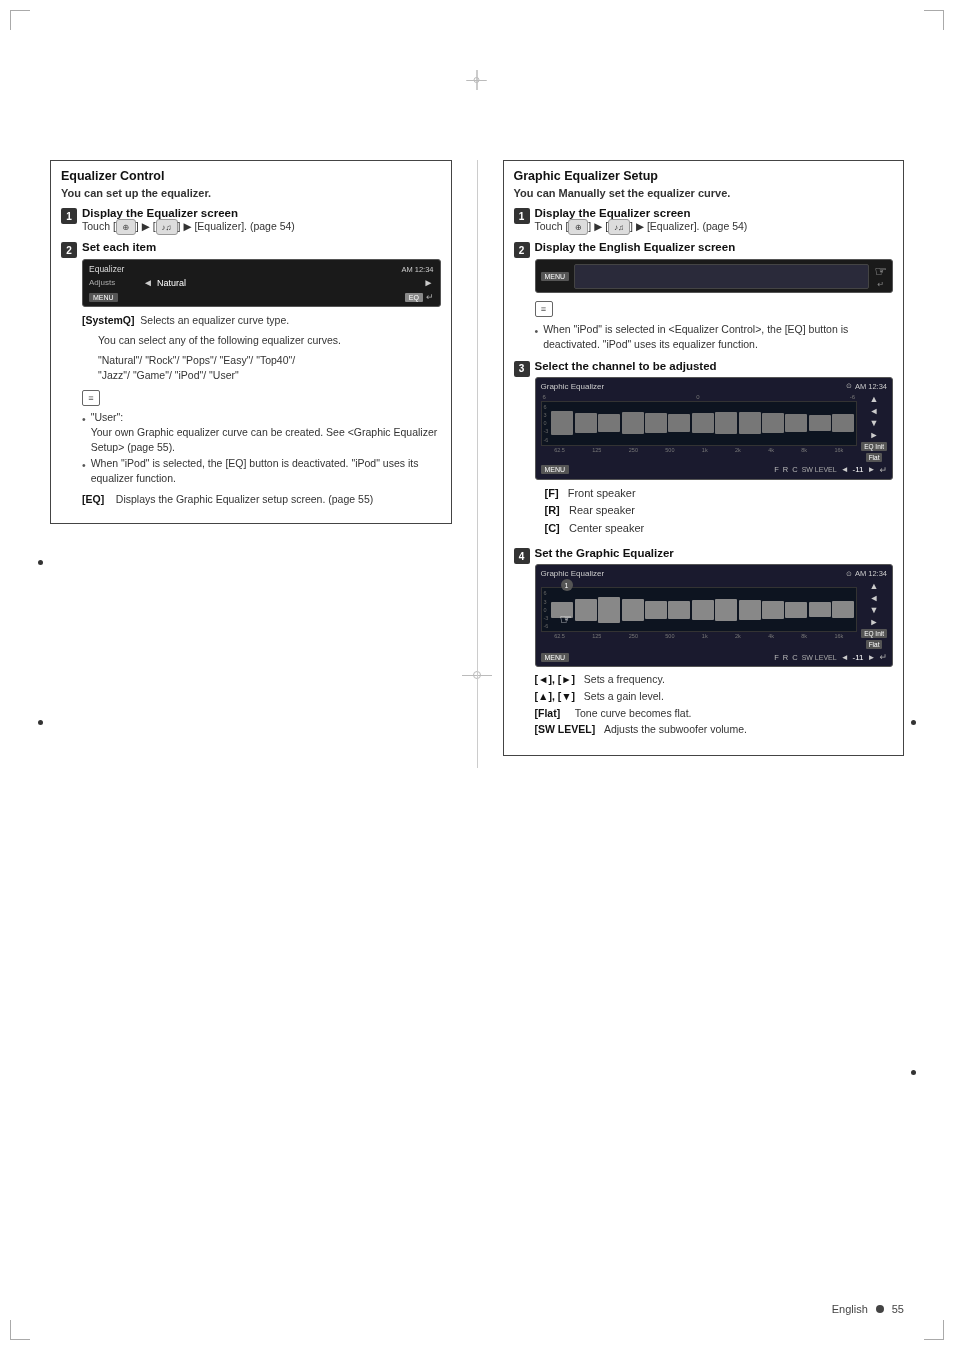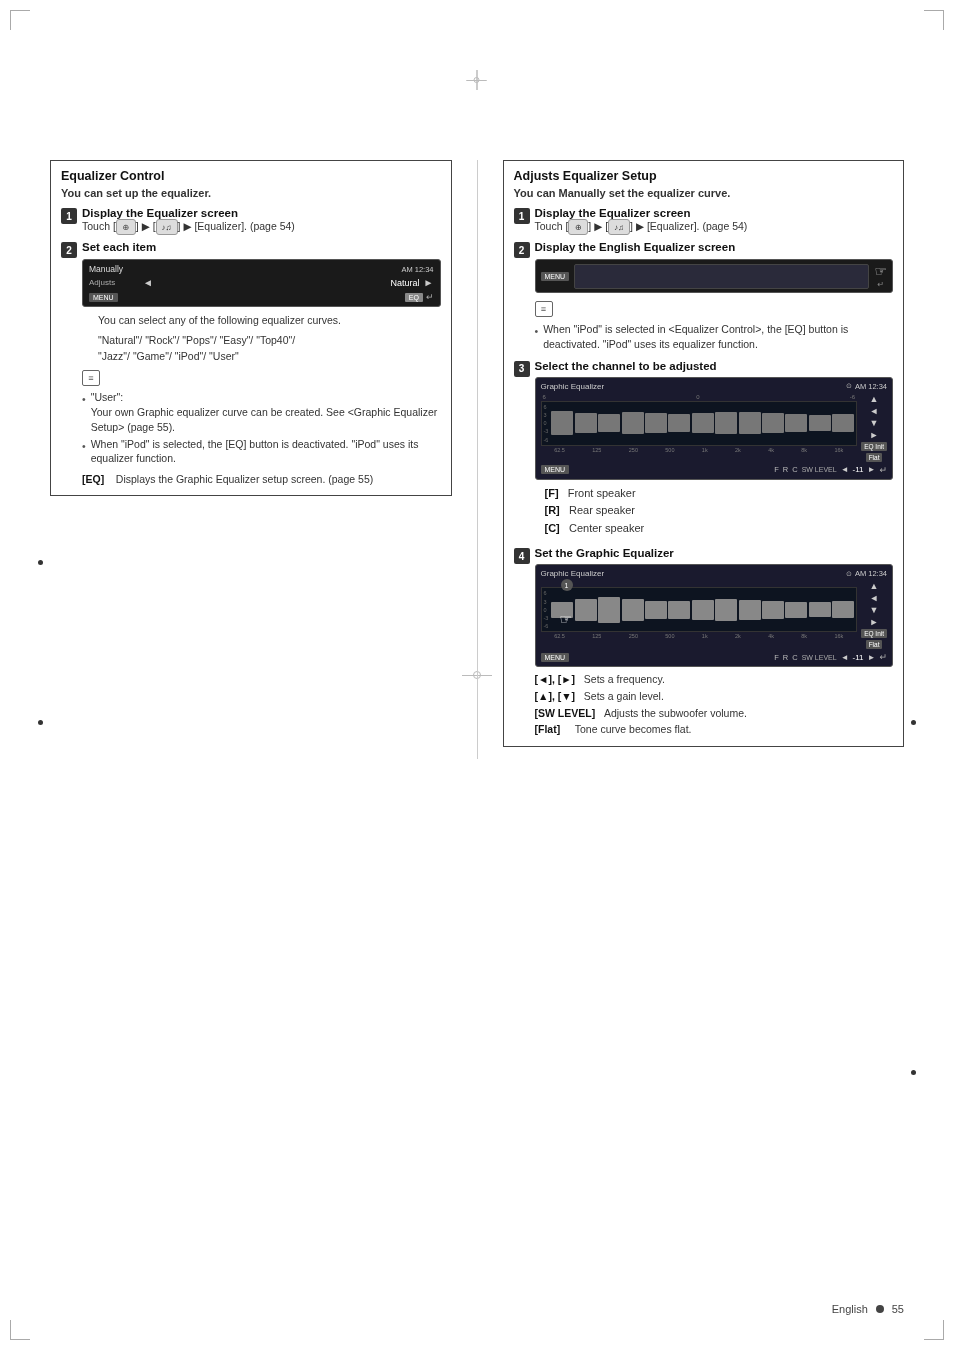--- a/index.html
+++ b/index.html
@@ -101,21 +101,21 @@
       width: 100%;
     }
 
     .col-left, .col-right {
       flex: 1;
     }
 
     
     .section-box {
       border: 1.5px solid #444;
-      padding: 8px 10px 1px;
+      padding: 8px 10px 10px;
       margin-bottom: 12px;
     }
 
     .section-title {
       font-weight: bold;
       font-size: 12.5px;
       margin-bottom: 4px;
       color: #111;
     }
 
@@ -201,21 +201,21 @@
 
     .nav-arrow {
       color: #ccc;
       font-size: 10px;
     }
 
     .screen-value {
       color: #fff;
       font-size: 9px;
       flex: 1;
-      text-align: right;
+      text-align: left;
     }
 
     .screen-footer {
       display: flex;
       justify-content: space-between;
       align-items: center;
       margin-top: 3px;
     }
 
     .menu-btn {
@@ -404,38 +404,41 @@
             </div>
           </div>
 
           <div class="step">
             <div class="step-num">2</div>
             <div class="step-content">
               <div class="step-title">Set each item</div>
 
               <div class="screen-mockup">
                 <div class="screen-header">
-                  <span>Manually</span>
+                  <span>Equalizer</span>
                   <span class="time-display">AM 12:34</span>
                 </div>
                 <div class="screen-body">
                   <span class="screen-label">Adjusts</span>
                   <span class="nav-arrow">◄</span>
                   <span class="screen-value">Natural</span>
                   <span class="nav-arrow">►</span>
                 </div>
                 <div class="screen-footer">
                   <span class="menu-btn">MENU</span>
                   <div style="display:flex; gap:3px; align-items:center;">
                     <span class="eq-btn">EQ</span>
                     <span style="color:#aaa; font-size:9px;">↵</span>
                   </div>
                 </div>
               </div>
 
+              <div class="body-text">
+                <span class="bold-bracket">[SystemQ]</span>&nbsp;&nbsp;Selects an equalizer curve type.
+              </div>
               <div class="body-text indent">You can select any of the following equalizer curves.</div>
               <div class="body-text indent">"Natural"/ "Rock"/ "Pops"/ "Easy"/ "Top40"/<br>"Jazz"/ "Game"/ "iPod"/ "User"</div>
 
               <div style="margin: 4px 0 2px 0;">
                 <div class="note-box">≡</div>
               </div>
 
               <div class="bullet-item indent">
                 <span class="bullet-dot">•</span>
                 <span>"User":<br>Your own Graphic equalizer curve can be created. See &lt;Graphic Equalizer Setup&gt; (page 55).</span>
@@ -451,21 +454,21 @@
             </div>
           </div>
 
         </div>
       </div>
 
       <div class="divider-v"></div>
 
       <div class="col-right">
         <div class="section-box">
-          <div class="section-title">Adjusts Equalizer Setup</div>
+          <div class="section-title">Graphic Equalizer Setup</div>
           <div class="section-subtitle">You can Manually set the equalizer curve.</div>
 
           <div class="step">
             <div class="step-num">1</div>
             <div class="step-content">
               <div class="step-title">Display the Equalizer screen</div>
               <div class="step-text">
                 Touch [<span style="display:inline-flex; align-items:center; justify-content:center; background:#ddd; border:1px solid #999; border-radius:3px; width:20px; height:16px; font-size:8px; vertical-align:middle;">⊕</span>] ▶ [<span style="display:inline-flex; align-items:center; justify-content:center; background:#ddd; border:1px solid #999; border-radius:3px; width:22px; height:16px; font-size:8px; vertical-align:middle;">♪♫</span>] ▶ [Equalizer]. (page 54)
               </div>
             </div>
@@ -671,24 +674,24 @@
               </div>
 
               <div style="margin-top: 5px;">
                 <div class="info-item indent">
                   <span class="bold-bracket">[◄], [►]</span>&nbsp;&nbsp;&nbsp;Sets a frequency.
                 </div>
                 <div class="info-item indent">
                   <span class="bold-bracket">[▲], [▼]</span>&nbsp;&nbsp;&nbsp;Sets a gain level.
                 </div>
                 <div class="info-item">
+                  <span class="bold-bracket">[Flat]</span>&nbsp;&nbsp;&nbsp;&nbsp;&nbsp;Tone curve becomes flat.
+                </div>
+                <div class="info-item">
                   <span class="bold-bracket">[SW LEVEL]</span>&nbsp;&nbsp;&nbsp;Adjusts the subwoofer volume.
-                </div>
-                <div class="info-item">
-                  <span class="bold-bracket">[Flat]</span>&nbsp;&nbsp;&nbsp;&nbsp;&nbsp;Tone curve becomes flat.
                 </div>
               </div>
             </div>
           </div>
 
         </div>
       </div>
 
     </div>
   </div>

